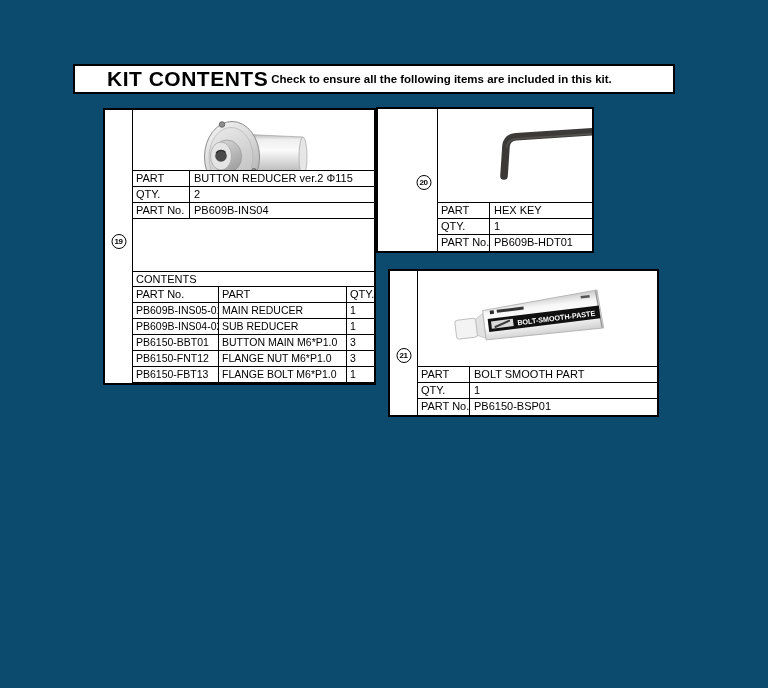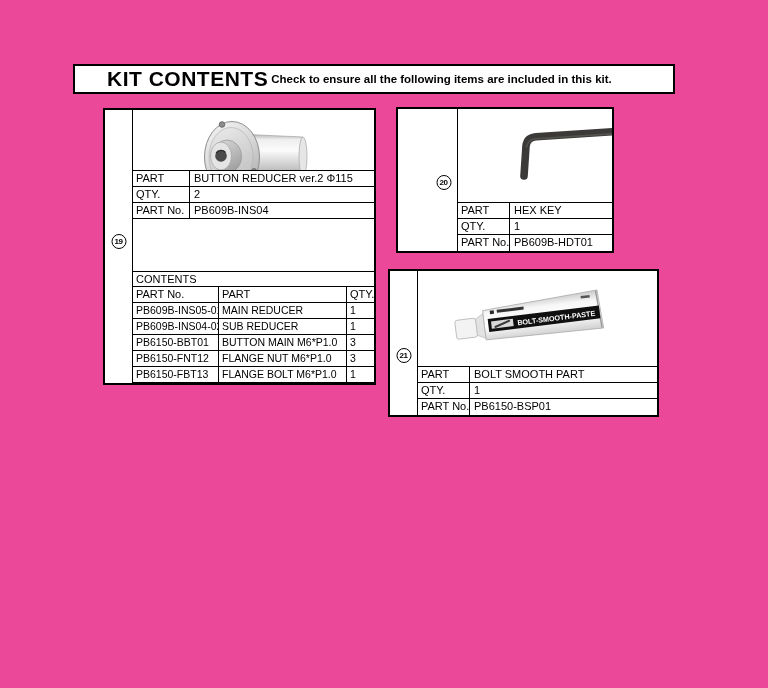--- a/index.html
+++ b/index.html
@@ -1,29 +1,29 @@
 <!DOCTYPE html>
 <html><head>
 <meta charset="utf-8">
 <style>
   html,body { margin:0; padding:0; background:#ffffff; }
   body { width:768px; height:688px; font-family:"Liberation Sans", sans-serif; color:#000; }
-  .canvas { position:relative; width:768px; height:688px; background:#ec4899; overflow:hidden; }
+  .canvas { position:relative; width:768px; height:688px; background:#0c4a6e; overflow:hidden; }
 
   
   .header-box { position:absolute; left:73px; top:64px; width:602px; height:30px;
     box-sizing:border-box; border:2px solid #000; background:#fff;
     display:flex; align-items:center; }
   .header-title { margin-left:32px; font-size:21px; font-weight:bold; letter-spacing:.5px; white-space:nowrap; }
   .header-sub { margin-left:3px; font-size:11.5px; font-weight:bold; white-space:nowrap; }
 
   
   .panel { position:absolute; box-sizing:border-box; border:2px solid #000; background:#fff; display:flex; }
   #p19 { left:103px; top:108px; width:273px; height:277px; }
-  #p20 { left:396px; top:107px; width:218px; height:146px;padding-left:32px; }
+  #p20 { left:376px; top:107px; width:218px; height:146px;padding-left:32px; }
   #p21 { left:388px; top:269px; width:271px; height:148px; }
 
   .numcol { width:27px; flex:none; border-right:1px solid #000; position:relative; }
   .circ { position:absolute; left:50%; transform:translateX(-50%);
     width:15px; height:15px; box-sizing:border-box; border:1px solid #000; border-radius:50%;
     font-size:8px; font-weight:bold; letter-spacing:-.5px;
     display:flex; align-items:center; justify-content:center; }
   #p19 .circ { top:124px; }
   #p20 .circ { top:66px; }
   #p21 .circ { top:77px; }

